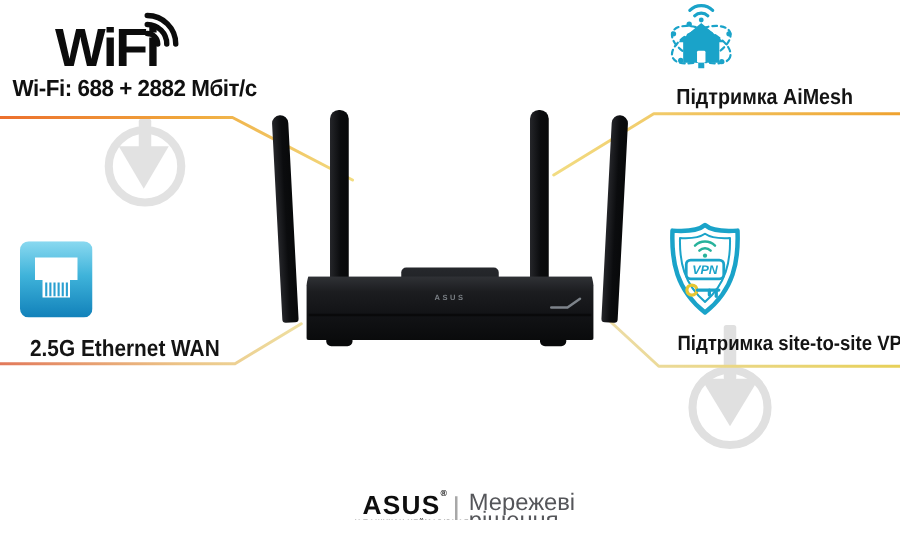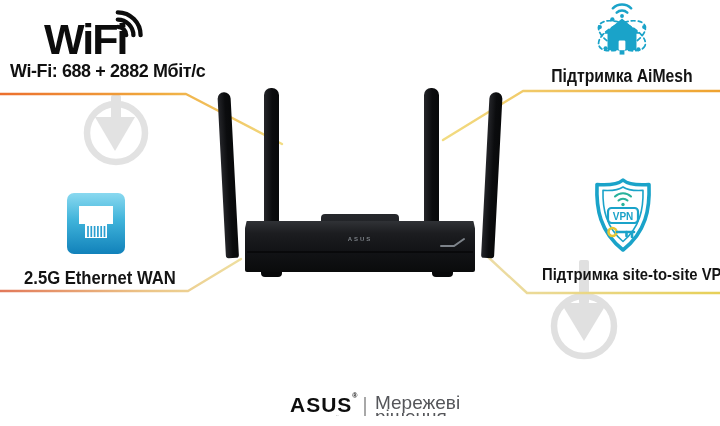--- a/index.html
+++ b/index.html
@@ -8,22 +8,22 @@
   svg{display:block;}
   
   .overlay{position:absolute;left:0;top:0;}
   
   .wifi-wordmark{position:absolute;left:44px;top:18px;font-size:43px;font-weight:bold;
       letter-spacing:-2px;color:#0c0c0c;line-height:1;}
   .wifi-arcs{position:absolute;left:113px;top:4px;}
   .wifi-spec{position:absolute;left:10px;top:60px;font-size:18.5px;font-weight:bold;
       letter-spacing:-0.4px;white-space:nowrap;transform:scaleX(.97);transform-origin:left top;color:#101010;}
   
-  .feature{position:absolute;text-align:center;}
-  .feature .icon-wrap{display:inline-block;}
+  .feature{position:absolute;}
+  .feature .icon-wrap{display:inline-block;font-style:italic;}
   .feature .label{font-weight:bold;color:#141414;white-space:nowrap;}
   .aimesh-block{left:532px;top:2px;width:180px;}
   .aimesh-block .label{margin-top:5px;font-size:17.5px;transform:scaleX(.9);}
   .ethernet-block{left:16px;top:193px;width:160px;}
   .ethernet-block .label{margin-top:9px;font-size:18.5px;transform:scaleX(.9);}
   .vpn-block{left:533px;top:177px;width:180px;}
   .vpn-block .label{margin-top:7px;font-size:16.5px;transform:scaleX(.9);}
   
   .ant{position:absolute;background:linear-gradient(90deg,#25262a,#0b0c0e 55%,#08090a);}
   .ant-ol{left:226px;top:92px;width:13px;height:166px;border-radius:7px 7px 3px 3px;

